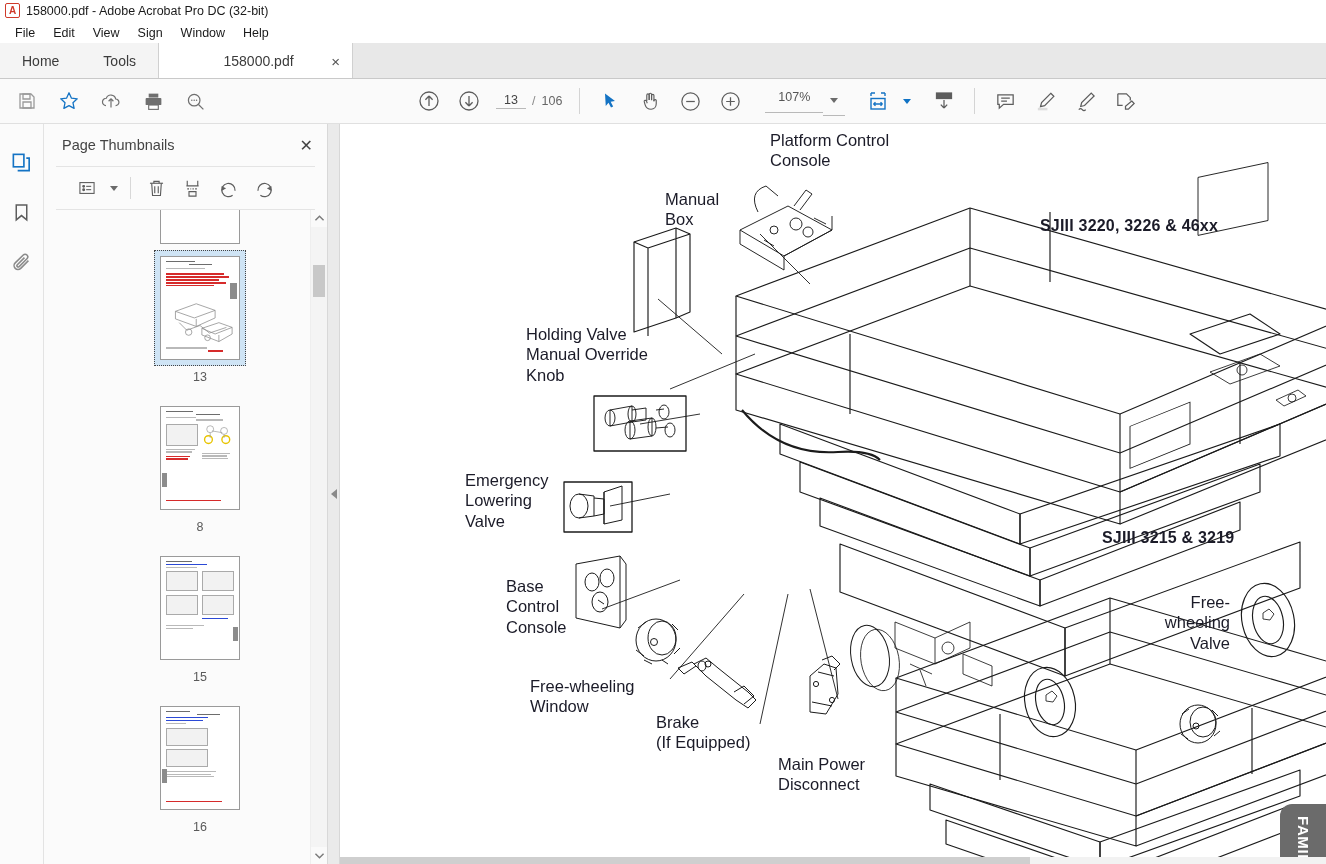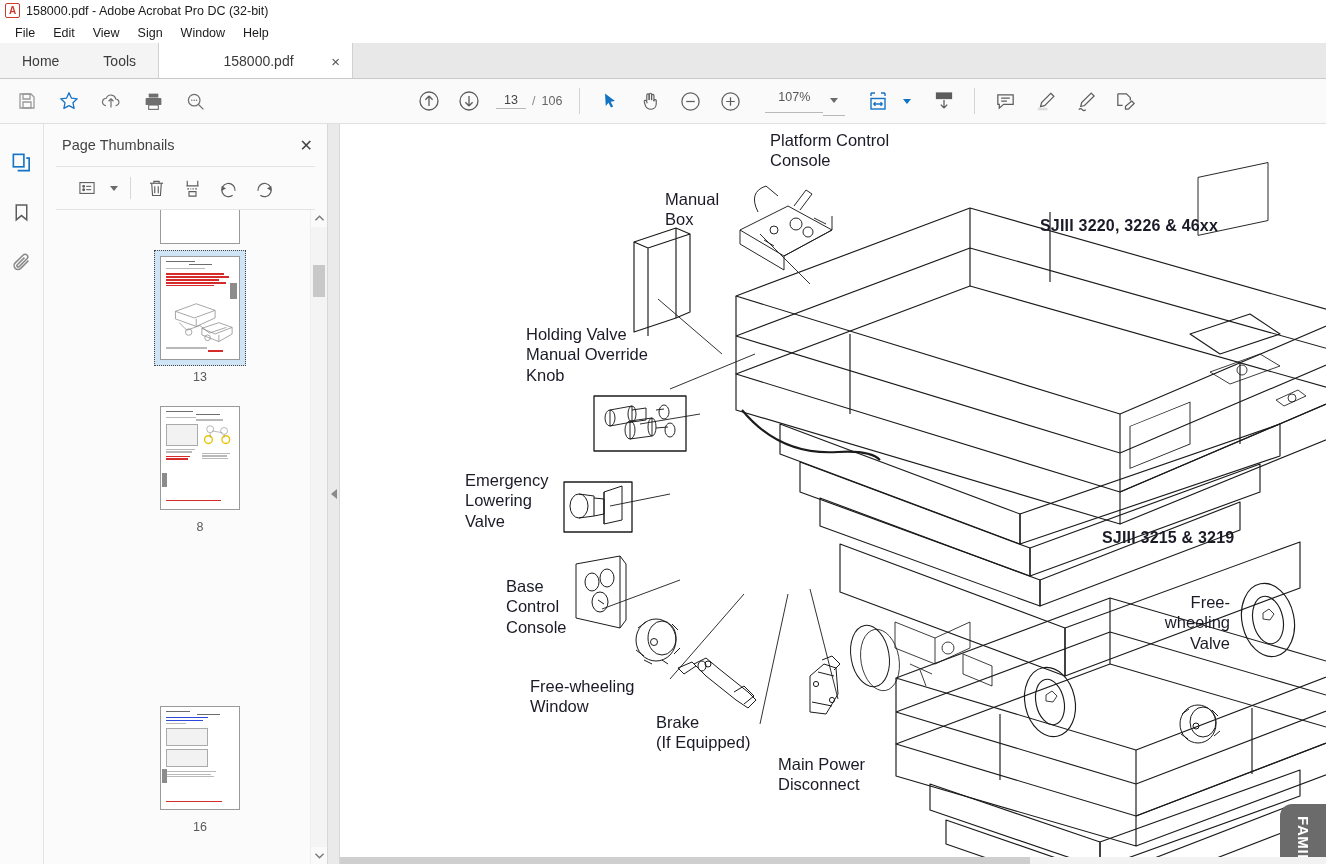--- a/index.html
+++ b/index.html
@@ -552,20 +552,46 @@
                 </div>
               </div>
               <div class="mini-tab" style="left:1px;bottom:22px;width:5px;height:14px"></div>
               <div class="ln red" style="width:70%;position:absolute;bottom:6px;left:5px"></div>
             </div>
           </div>
         </div>
         <div class="thumb-num">8</div>
       </div>
 
+      <div class="thumb-item" style="top:340px">
+        <div class="thumb-wrap">
+          <div class="thumb-frame">
+            <div class="mini">
+              <div class="ln dark" style="width:38%"></div>
+              <div class="ln blue" style="width:60%;margin-top:2px"></div>
+              <div class="ln" style="width:46%"></div>
+              <div style="display:flex;gap:4px;margin-top:3px">
+                <div style="flex:1">
+                  <div class="mini-img" style="height:20px"></div>
+                  <div class="mini-img" style="height:20px;margin-top:4px"></div>
+                </div>
+                <div style="flex:1">
+                  <div class="mini-img" style="height:20px"></div>
+                  <div class="mini-img" style="height:20px;margin-top:4px"></div>
+                  <div class="ln blue" style="width:80%;margin-top:3px"></div>
+                </div>
+              </div>
+              <div class="ln" style="width:56%;margin-top:4px"></div>
+              <div class="ln" style="width:40%"></div>
+              <div class="mini-tab" style="right:1px;bottom:18px;width:5px;height:14px"></div>
+            </div>
+          </div>
+        </div>
+        <div class="thumb-num">15</div>
+      </div>
 
       <div class="thumb-item" style="top:490px">
         <div class="thumb-wrap">
           <div class="thumb-frame">
             <div class="mini">
               <div class="ln dark" style="width:36%"></div>
               <div class="ln dark" style="width:34%;margin-left:46%"></div>
               <div class="ln blue" style="width:62%;margin-top:2px"></div>
               <div class="ln blue" style="width:54%"></div>
               <div class="ln" style="width:30%"></div>

